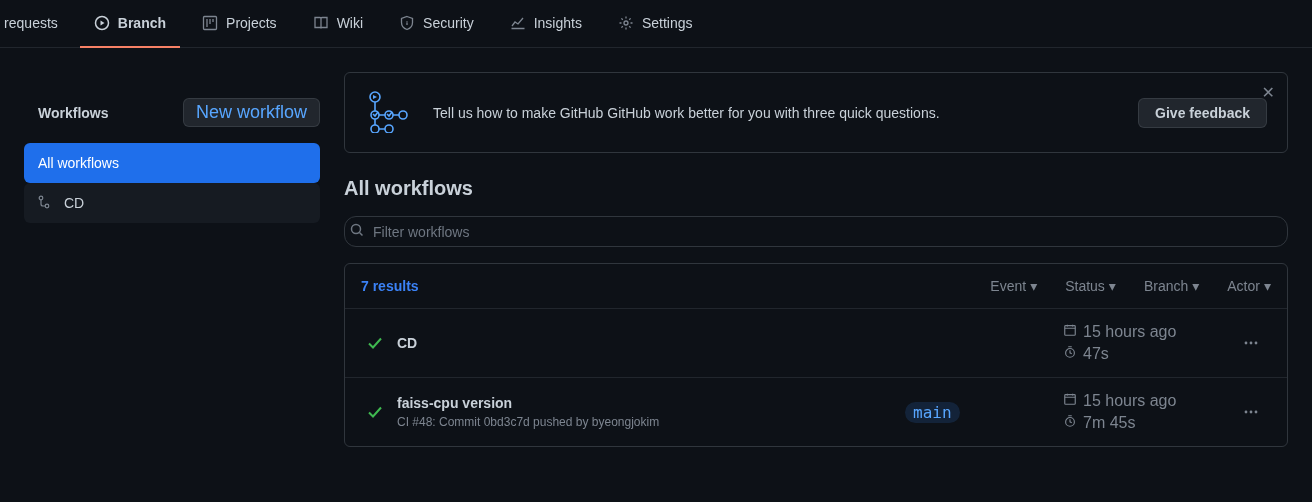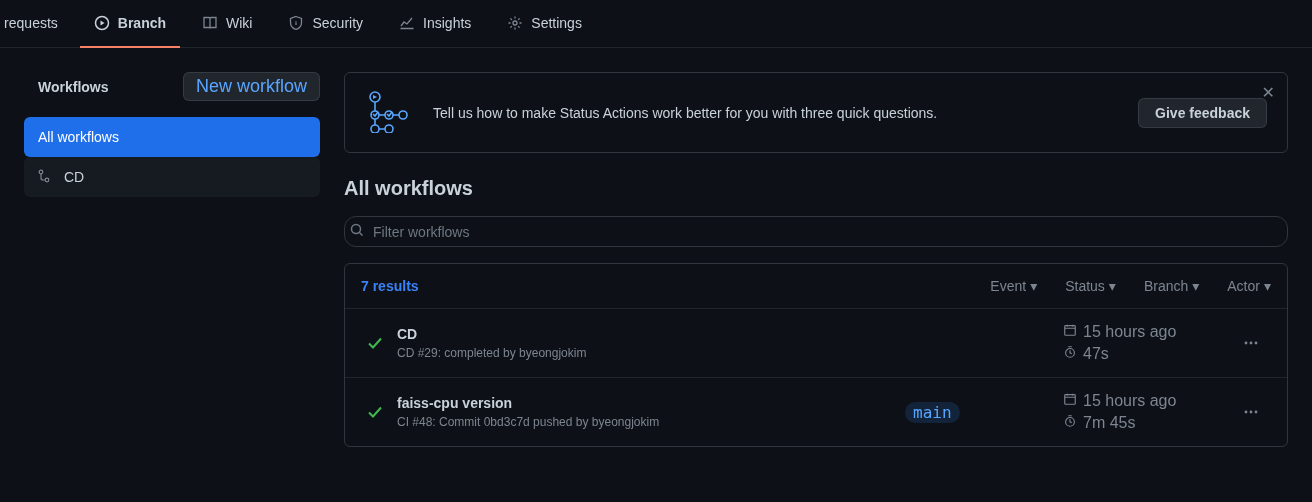--- a/index.html
+++ b/index.html
@@ -50,20 +50,21 @@
   .sidebar { width: 296px; flex: 0 0 296px; }
   .main { flex: 1; min-width: 0; }
 
   
   .sidebar-header {
     display: flex;
     align-items: center;
     justify-content: space-between;
     margin-bottom: 16px;
     padding-left: 14px;
+    margin-top: 26px;
   }
   .sidebar-header h2 { font-size: 14px; font-weight: 600; color: #c9d1d9; }
   .btn-new-workflow {
     background: #21262d;
     border: 1px solid rgba(240,246,252,0.1);
     color: #58a6ff;
     font-size: 18px;
     font-weight: 500;
     padding: 3px 12px;
     border-radius: 6px;
@@ -193,20 +194,29 @@
     <span>ll requests</span>
   </div>
   <div class="repo-nav-item selected">
     <span class="nav-icon">
       <svg width="16" height="16" viewBox="0 0 16 16" fill="none">
           <circle cx="8" cy="8" r="6.5" stroke="currentColor" stroke-width="1.5"></circle>
           <path d="M6.5 5.5l4 2.5-4 2.5z" fill="currentColor"></path>
         </svg>
     </span>
     <span>Branch</span>
+  </div>
+  <div class="repo-nav-item">
+    <span class="nav-icon">
+      <svg width="16" height="16" viewBox="0 0 16 16" fill="none">
+          <rect x="1.5" y="1.5" width="13" height="13" rx="1" stroke="currentColor" stroke-width="1.3"></rect>
+          <path d="M5 4v8M8 4v5M11 4v3" stroke="currentColor" stroke-width="1.3"></path>
+        </svg>
+    </span>
+    <span>Projects</span>
   </div>
   <div class="repo-nav-item">
     <span class="nav-icon">
       <svg width="16" height="16" viewBox="0 0 16 16" fill="none">
           <path d="M2 2.5h5c.6 0 1 .4 1 1v10c0-.6-.4-1-1-1H2v-10zM14 2.5H9c-.6 0-1 .4-1 1v10c0-.6.4-1 1-1h5v-10z" stroke="currentColor" stroke-width="1.3"></path>
         </svg>
     </span>
     <span>Wiki</span>
   </div>
   <div class="repo-nav-item">
@@ -273,21 +283,21 @@
           <circle cx="24" cy="26" r="4" stroke="#58a6ff" stroke-width="1.6"></circle>
           <circle cx="38" cy="26" r="4" stroke="#58a6ff" stroke-width="1.6"></circle>
           <path d="M10 13v9M14 26h6M28 26h6" stroke="#58a6ff" stroke-width="1.6"></path>
           <path d="M8 25l2 2 3-4" stroke="#58a6ff" stroke-width="1.6" fill="none"></path>
           <path d="M22 25l2 2 3-4" stroke="#58a6ff" stroke-width="1.6" fill="none"></path>
           <circle cx="10" cy="40" r="4" stroke="#58a6ff" stroke-width="1.6"></circle>
           <circle cx="24" cy="40" r="4" stroke="#58a6ff" stroke-width="1.6"></circle>
           <path d="M10 30v6M14 40h6" stroke="#58a6ff" stroke-width="1.6"></path>
         </svg>
       </span>
-      <div class="banner-text">Tell us how to make Status Actions work better for you with three quick questions.</div>
+      <div class="banner-text">Tell us how to make GitHub GitHub work better for you with three quick questions.</div>
       <button class="btn-secondary">Give feedback</button>
       <button class="banner-close">✕</button>
     </div>
 
     <h1 class="page-title">All workflows</h1>
 
     <div class="filter-wrap">
       <span>
         <svg width="16" height="16" viewBox="0 0 16 16" fill="none">
             <circle cx="7" cy="7" r="4.5" stroke="currentColor" stroke-width="1.5"></circle>
@@ -321,21 +331,20 @@
       </div>
 
       <div class="run-row">
         <div class="run-status">
           <svg width="16" height="16" viewBox="0 0 16 16">
               <path d="M2 8.5l4 4 8-9" stroke="currentColor" stroke-width="2" fill="none"></path>
             </svg>
         </div>
         <div>
           <div class="run-title">CD</div>
-          <div class="run-sub">CD #29: completed by byeongjokim</div>
         </div>
         <div></div>
         <div class="run-meta">
           <div class="meta-line">
             <span><svg width="14" height="14" viewBox="0 0 16 16" fill="none">
                   <rect x="2" y="3" width="12" height="11" rx="1" stroke="currentColor" stroke-width="1.3"></rect>
                   <path d="M2 6h12M5 2v2M11 2v2" stroke="currentColor" stroke-width="1.3"></path>
                 </svg></span>
             <span>15 hours ago</span>
           </div>

